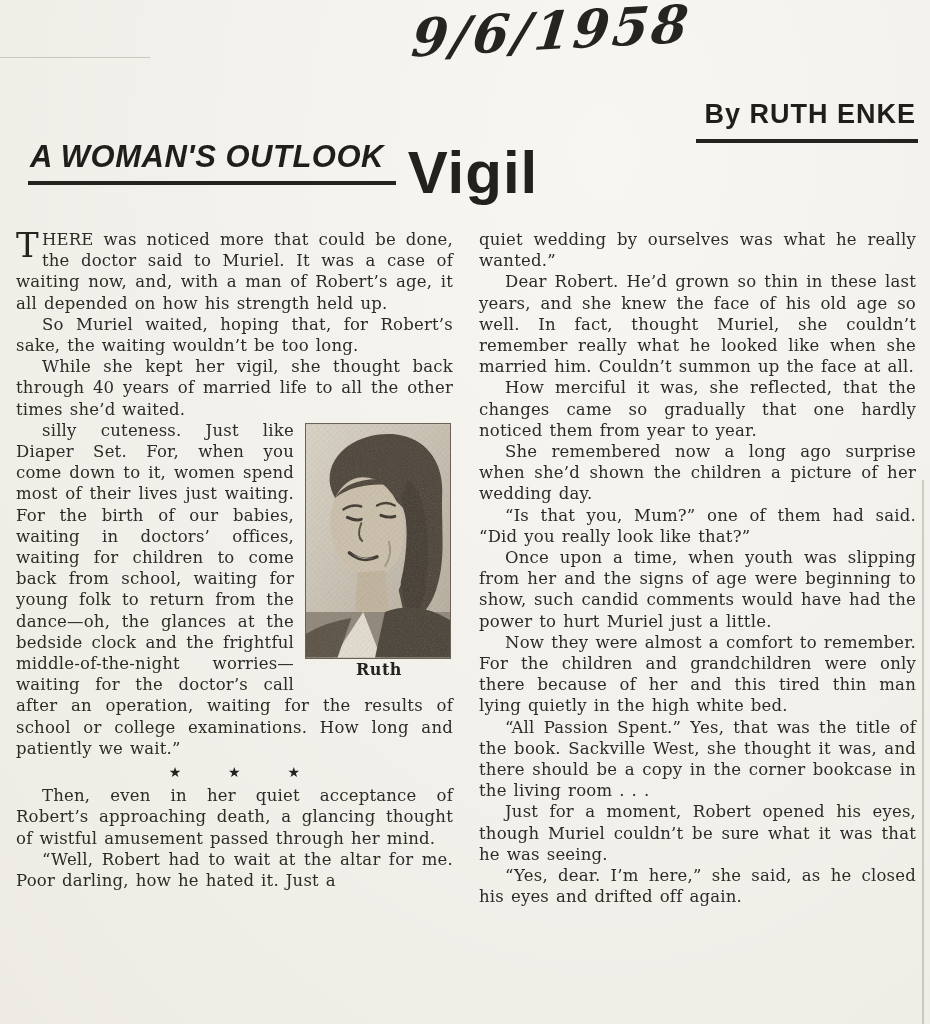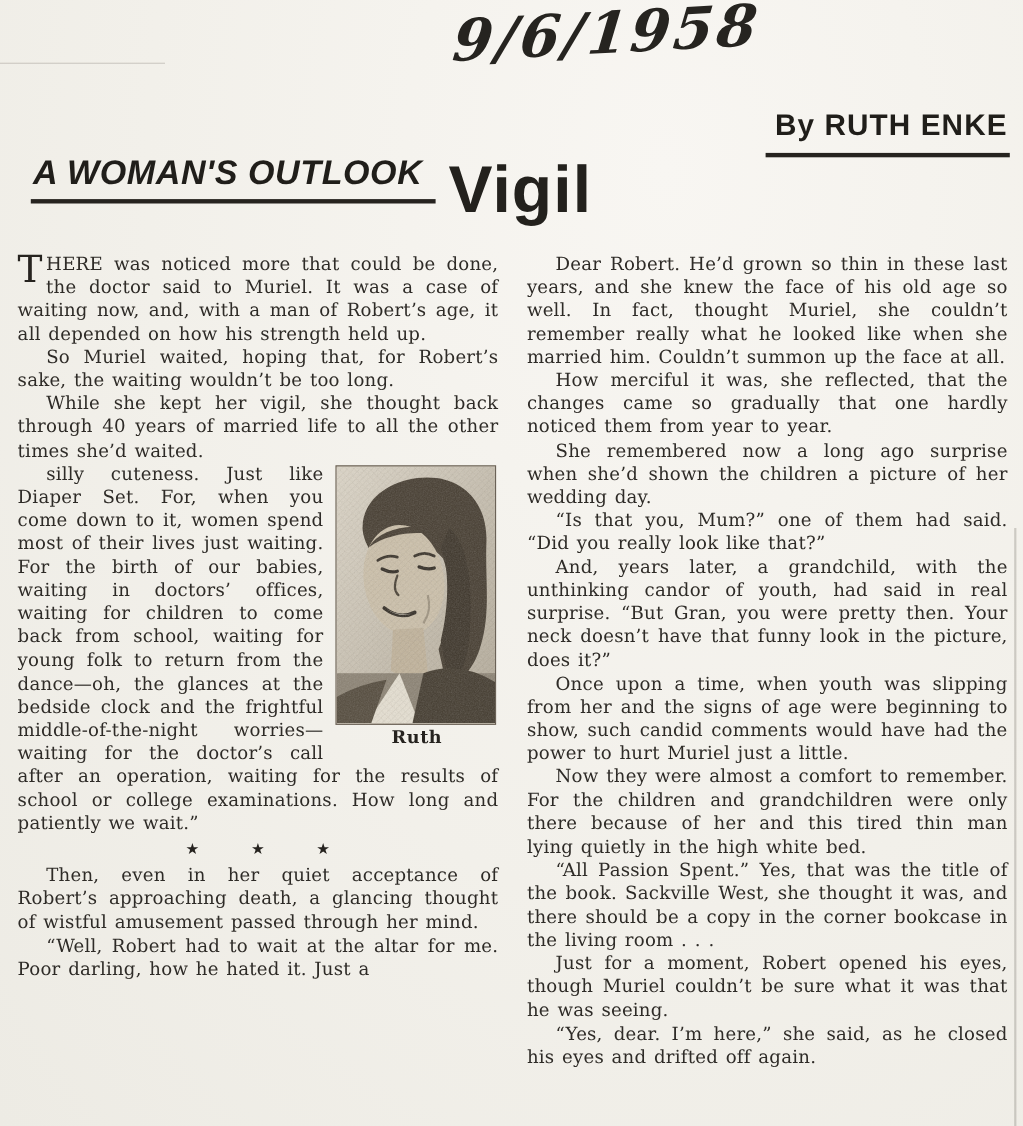--- a/index.html
+++ b/index.html
@@ -122,25 +122,25 @@
           <span class="caption">Ruth</span>
         </span>
         <span>silly cuteness.  Just like Diaper Set.  For, when you come down to it, women spend most of their lives just waiting. For the birth of our babies, waiting in doctors’ offices, waiting for children to come back from school, waiting for young folk to return from the dance—oh, the glances at the bedside clock and the frightful middle-of-the-night worries—waiting for the doctor’s call after an operation, waiting for the results of school or college examinations.  How long and patiently we wait.”</span>
       </p>
       <span class="stars">★ ★ ★</span>
       <p class="ind">Then, even in her quiet acceptance of Robert’s approaching death, a glancing thought of wistful amusement passed through her mind.</p>
       <p class="ind">“Well, Robert had to wait at the altar for me.  Poor darling, how he hated it.  Just a</p>
     </div>
 
     <div class="col">
+      <p>quiet wedding by ourselves was what he really wanted.”</p>
       <p class="ind">Dear Robert.  He’d grown so thin in these last years, and she knew the face of his old age so well.  In fact, thought Muriel, she couldn’t remember really what he looked like when she married him.  Couldn’t summon up the face at all.</p>
       <p class="ind">How merciful it was, she reflected, that the changes came so gradually that one hardly noticed them from year to year.</p>
       <p class="ind">She remembered now a long ago surprise when she’d shown the children a picture of her wedding day.</p>
       <p class="ind">“Is that you, Mum?” one of them had said. “Did you really look like that?”</p>
-      <p class="ind">And, years later, a grandchild, with the unthinking candor of youth, had said in real surprise.  “But Gran, you were pretty then. Your neck doesn’t have that funny look in the picture, does it?”</p>
       <p class="ind">Once upon a time, when youth was slipping from her and the signs of age were beginning to show, such candid comments would have had the power to hurt Muriel just a little.</p>
       <p class="ind">Now they were almost a comfort to remember.  For the children and grandchildren were only there because of her and this tired thin man lying quietly in the high white bed.</p>
       <p class="ind">“All Passion Spent.”  Yes, that was the title of the book.  Sackville West, she thought it was, and there should be a copy in the corner bookcase in the living room . . .</p>
       <p class="ind">Just for a moment, Robert opened his eyes, though Muriel couldn’t be sure what it was that he was seeing.</p>
       <p class="ind">“Yes, dear.  I’m here,” she said, as he closed his eyes and drifted off again.</p>
     </div>
 
   </div>
 </div>
 

